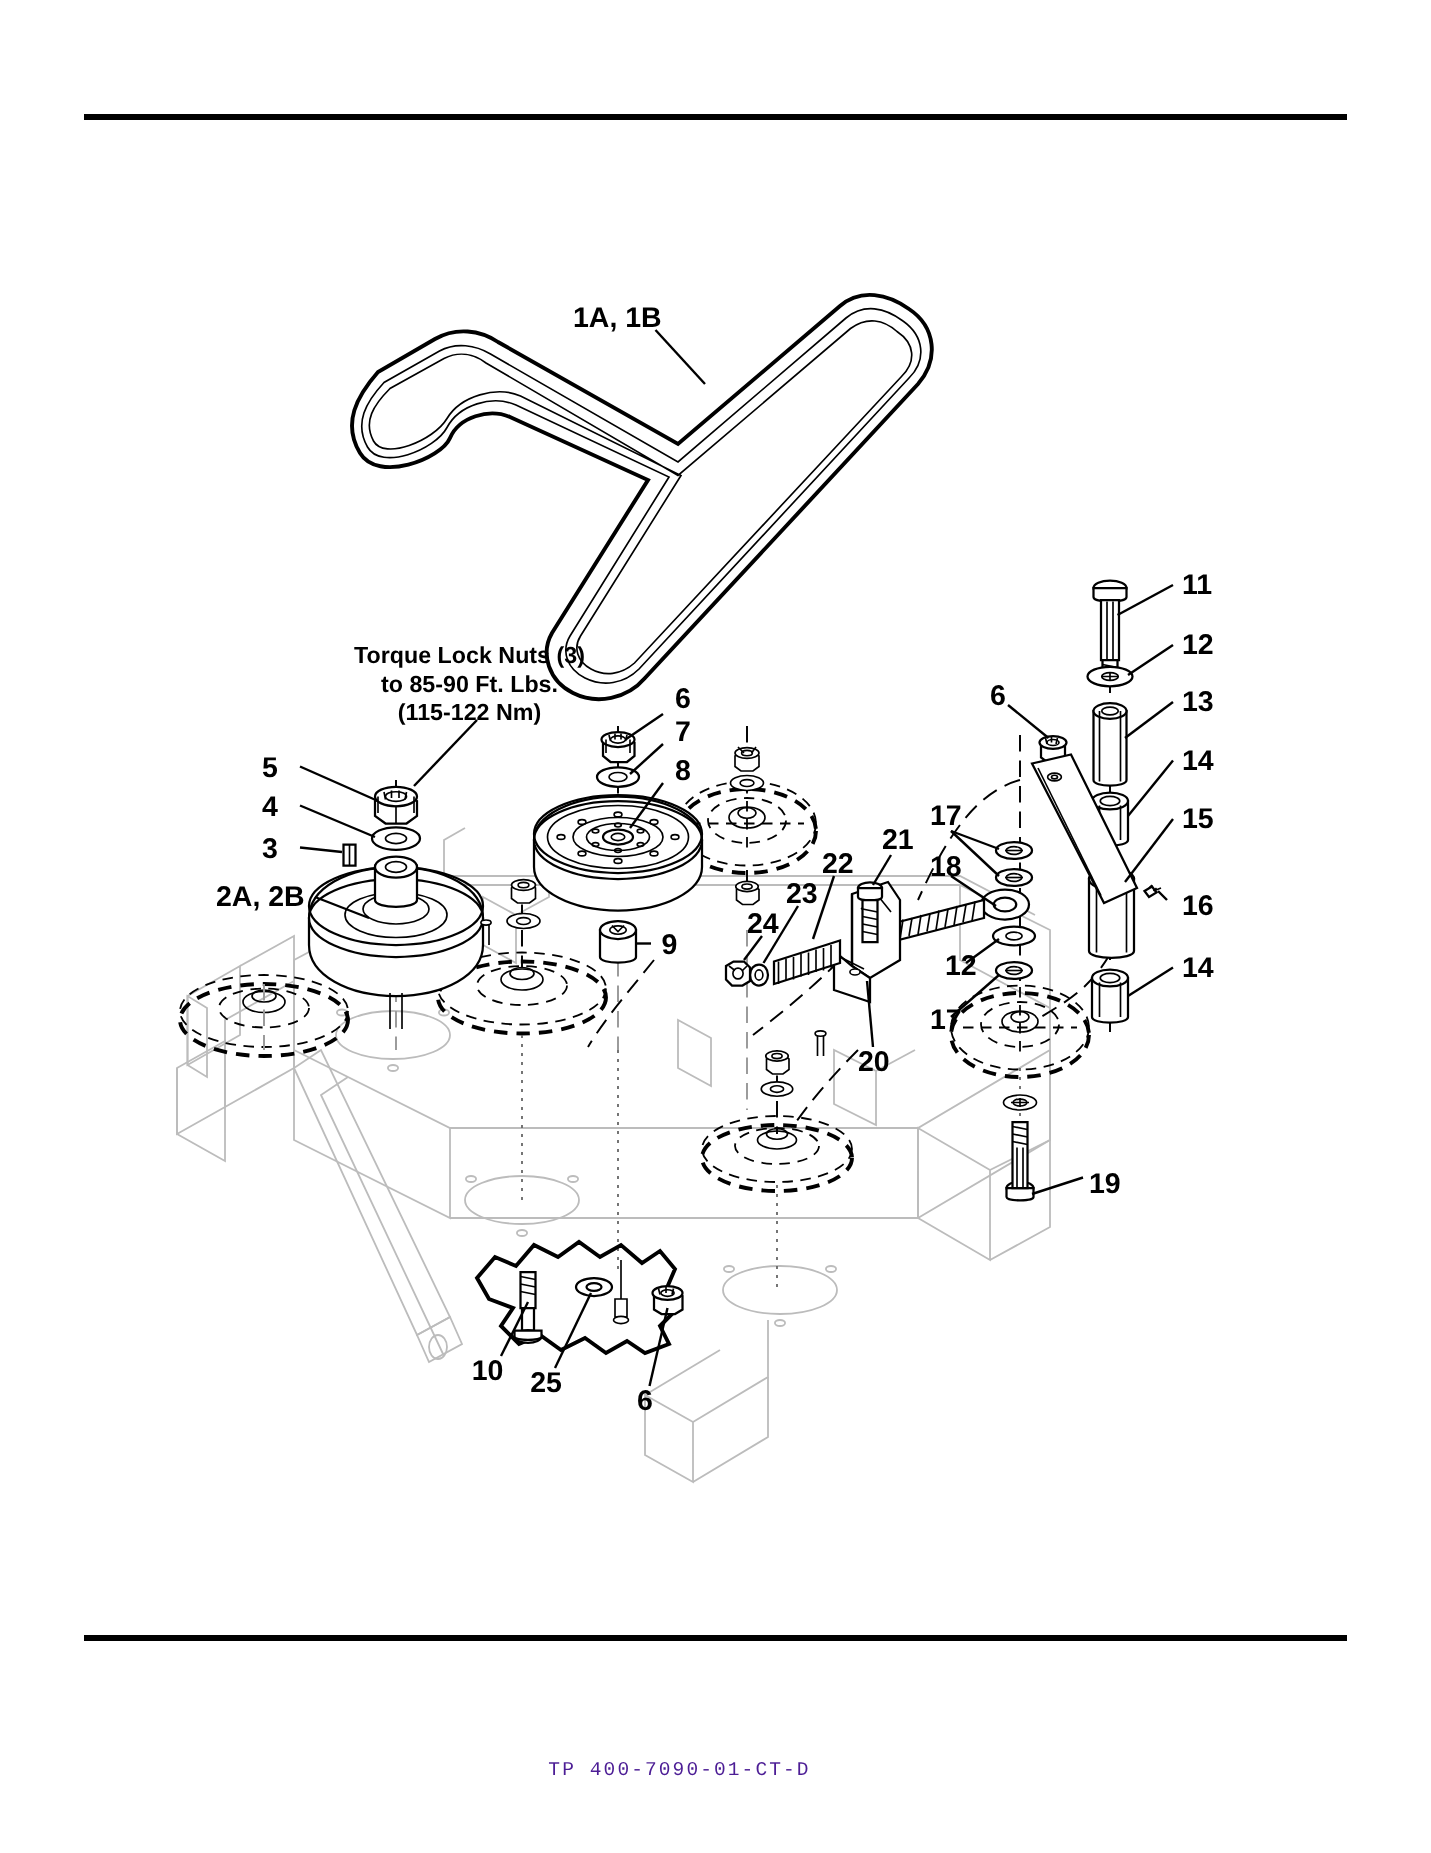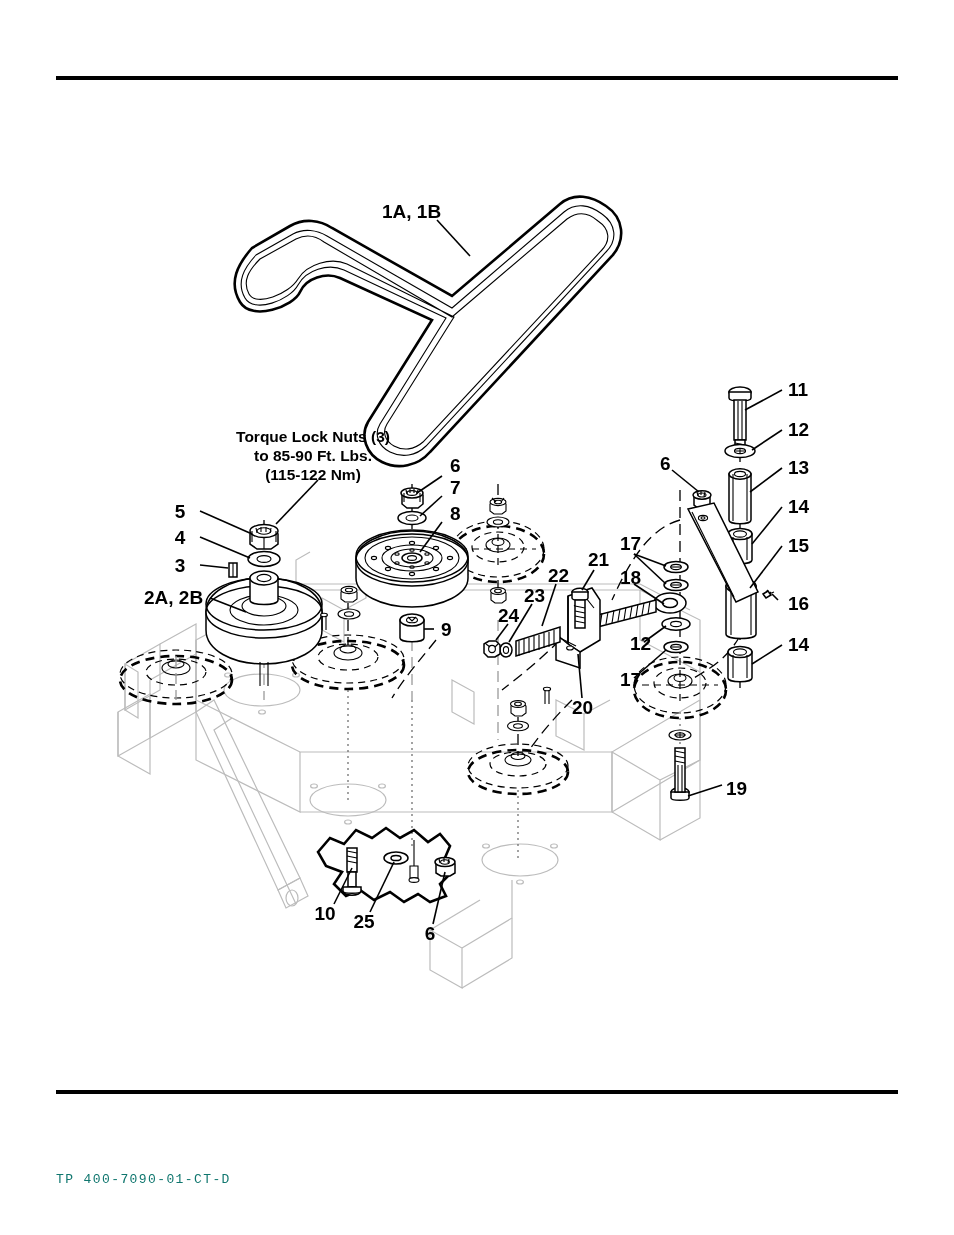--- a/index.html
+++ b/index.html
@@ -27,27 +27,27 @@
     background: #000;
   }
   #rule-top   { left: 56px; top: 76px;   width: 842px; height: 4px; }
   #rule-bottom{ left: 56px; top: 1090px; width: 842px; height: 4px; }
 
   #footer-code {
     position: absolute;
     left: 56px;
     top: 1172px;
     width: 842px;
-    text-align: left;
+    text-align: center;
     padding-right: 48px;
     box-sizing: border-box;
     font-family: "Liberation Mono", "DejaVu Sans Mono", monospace;
     font-size: 13px;
     letter-spacing: 1.4px;
-    color: #0f766e;
+    color: #4c1d95;
     white-space: pre;
   }
 
   #art {
     position: absolute;
     left: 0;
     top: 0;
     width: 954px;
     height: 1235px;
   }

